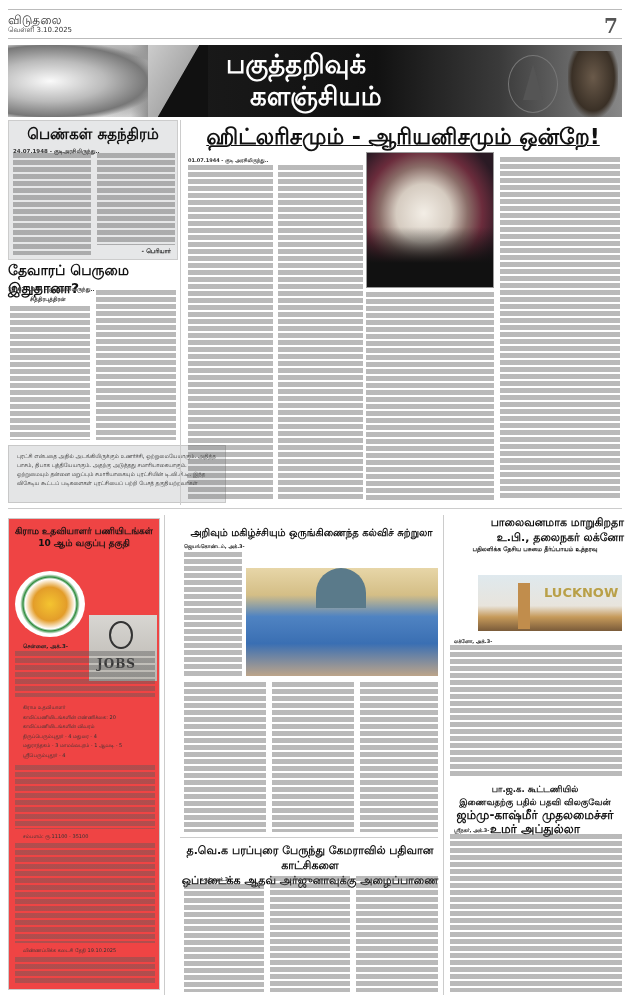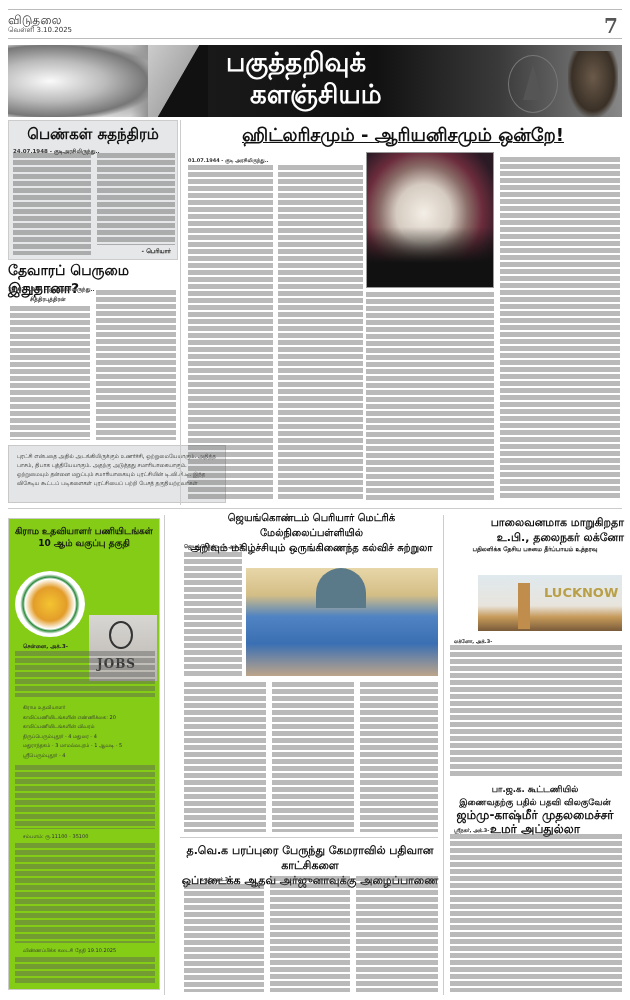--- a/index.html
+++ b/index.html
@@ -5,43 +5,43 @@
   * { box-sizing: border-box; margin: 0; padding: 0; }
   body { width: 630px; height: 1000px; background: #ffffff; font-family: "DejaVu Sans", sans-serif; color: #222; overflow: hidden; position: relative; }
   .masthead { position: absolute; left: 8px; top: 9px; width: 614px; height: 30px; border-top: 1px solid #bbb; border-bottom: 1px solid #bbb; }
   .masthead .paper { position: absolute; left: 0; top: 3px; font-size: 12px; color: #333; }
   .masthead .date { position: absolute; left: 0; top: 16px; font-size: 7px; color: #333; }
   .masthead .pageno { position: absolute; right: 4px; top: 4px; font-size: 20px; font-family: "DejaVu Serif", serif; font-weight: bold; color: #555; }
 
   .banner { position: absolute; left: 8px; top: 45px; width: 614px; height: 72px; background: linear-gradient(90deg, #e8e8e8 0%, #d0d0d0 20%, #1a1a1a 28%, #111 60%, #3a3a3a 80%, #888 100%); overflow: hidden; }
   .banner .faces { position: absolute; left: 0; top: 0; width: 140px; height: 72px; background: radial-gradient(ellipse at 30% 50%, #fafafa 0%, #bbb 40%, #777 70%, transparent 80%), radial-gradient(ellipse at 75% 45%, #eee 0%, #999 40%, transparent 70%); }
   .banner .diag { position: absolute; left: 140px; top: 0; width: 60px; height: 72px; background: linear-gradient(120deg, #ccc 0%, #aaa 50%, #111 51%); }
-  .banner .title1, .banner .title2 { position: absolute; color: #fff; font-weight: bold; font-family: Liberation Mono, monospace; }
+  .banner .title1, .banner .title2 { position: absolute; color: #fff; font-weight: bold; font-family: Liberation Sans, sans-serif; }
   .banner .title1 { left: 218px; top: 4px; font-size: 26px; }
   .banner .title2 { left: 242px; top: 36px; font-size: 26px; }
   .banner .emblem { position: absolute; left: 500px; top: 10px; width: 50px; height: 58px; border: 1px solid #777; border-radius: 50%; }
   .banner .emblem::after { content: ""; position: absolute; left: 14px; top: 8px; width: 0; height: 0; border-left: 10px solid transparent; border-right: 10px solid transparent; border-bottom: 36px solid #555; }
   .banner .thinker { position: absolute; left: 560px; top: 6px; width: 50px; height: 66px; background: radial-gradient(ellipse at 50% 40%, #6a5a4a 0%, #3a3026 60%, transparent 75%); }
 
   .box-women { position: absolute; left: 8px; top: 120px; width: 170px; height: 140px; background: #e6e7e8; border: 1px solid #ccc; }
   .box-women h2 { font-size: 15px; font-weight: bold; text-align: center; padding: 4px 12px 3px; color: #111; }
   .byline { font-size: 5.5px; font-weight: bold; padding: 0 4px; color: #333; }
 
   .h-dev { position: absolute; left: 8px; top: 262px; width: 170px; font-size: 14px; font-weight: bold; color: #111; }
   .sub-dev { position: absolute; left: 8px; top: 286px; font-size: 5.5px; font-weight: bold; color: #333; }
 
   .quote-box { position: absolute; left: 8px; top: 445px; width: 218px; height: 58px; background: #e4e5e6; border: 1px solid #c8c8c8; padding: 6px 8px; font-size: 5.5px; line-height: 9px; color: #333; }
 
-  .hitler-title { position: absolute; left: 188px; top: 124px; width: 430px; text-align: center; font-size: 18px; font-weight: bold; color: #111; text-decoration: underline; text-decoration-thickness: 1px; }
+  .hitler-title { position: absolute; left: 188px; top: 124px; width: 430px; text-align: center; font-size: 22px; font-weight: bold; color: #111; text-decoration: underline; text-decoration-thickness: 1px; }
   .portrait { position: absolute; left: 366px; top: 152px; width: 128px; height: 136px; background: radial-gradient(ellipse at 45% 45%, #f3eee6 0%, #d5cbc0 28%, #8a6d68 45%, #6b2c3c 60%, #2a1a24 80%); border: 1px solid #999; }
   .portrait::after { content: ""; position: absolute; left: 0; bottom: 0; width: 100%; height: 45%; background: linear-gradient(180deg, transparent 0%, #111 60%); }
 
   .panel-sep { position: absolute; background: #ccc; }
 
-  .jobs-box { position: absolute; left: 8px; top: 518px; width: 152px; height: 472px; background: #84cc16; border: 1px solid #ccc; }
+  .jobs-box { position: absolute; left: 8px; top: 518px; width: 152px; height: 472px; background: #ef4444; border: 1px solid #ccc; }
   .jobs-box h3 { font-size: 9px; font-weight: bold; text-align: center; padding: 6px 4px 0; color: #111; line-height: 12px; }
   .emblem-tn { position: absolute; left: 6px; top: 52px; width: 70px; height: 66px; border-radius: 50%; background: radial-gradient(circle, #f4c430 0%, #e39d2a 35%, #fff 52%, #2e8b3c 56%, #fff 62%); }
   .jobs-img { position: absolute; left: 80px; top: 52px; width: 68px; height: 66px; background: linear-gradient(180deg, #d8d6d2, #b9b6b0); margin-top: 44px; }
   .jobs-img .mag { position: absolute; left: 20px; top: 6px; width: 24px; height: 28px; border: 2px solid #333; border-radius: 50%; }
   .jobs-img .word { position: absolute; left: 8px; top: 42px; font-size: 12px; font-family: "DejaVu Serif", serif; font-weight: bold; color: #333; letter-spacing: 1px; }
 
   .school-title { position: absolute; left: 184px; top: 510px; width: 255px; text-align: center; font-size: 10px; font-weight: bold; line-height: 15px; color: #111; }
   .school-photo { position: absolute; left: 246px; top: 568px; width: 192px; height: 108px; background: linear-gradient(180deg, #e7d6a8 0%, #d4be86 25%, #4f83c2 45%, #3a6fb3 70%, #bda58a 100%); }
   .school-photo .arch { position: absolute; left: 70px; top: 0; width: 50px; height: 40px; border-radius: 25px 25px 0 0; background: #5a7a8a; }
 
@@ -127,21 +127,21 @@
   <div class="filler" style="left:6px; top:246px; width:140px; height:64px;"></div>
   <div style="position:absolute; left:14px; top:314px; font-size:5px; color:#333;">சம்பளம்: ரூ.11100 - 35100</div>
   <div class="filler" style="left:6px; top:324px; width:140px; height:100px;"></div>
   <div style="position:absolute; left:14px; top:428px; font-size:5px; color:#333;">விண்ணப்பிக்க கடைசி தேதி 19.10.2025</div>
   <div class="filler" style="left:6px; top:438px; width:140px; height:28px;"></div>
 </div>
 
 <div class="panel-sep" style="left:164px; top:515px; width:1px; height:480px;"></div>
 
 <div class="school-title">
-  <span>ஜெயங்கொண்டம் பெரியார் மெட்ரிக் மேல்நிலைப்பள்ளியில்</span><br>
+  <br>
   <span>அறிவும் மகிழ்ச்சியும் ஒருங்கிணைந்த கல்விச் சுற்றுலா</span>
 </div>
 <div style="position:absolute; left:184px; top:543px; font-size:5px;" class="dateline">ஜெயங்கொண்டம், அக்.3-</div>
 <div class="filler" style="left:184px; top:552px; width:58px; height:126px;"></div>
 <div class="school-photo">
     <div class="arch"></div>
   </div>
 <div class="filler" style="left:184px; top:682px; width:82px; height:150px;"></div>
 <div class="filler" style="left:272px; top:682px; width:82px; height:150px;"></div>
 <div class="filler" style="left:360px; top:682px; width:78px; height:150px;"></div>

